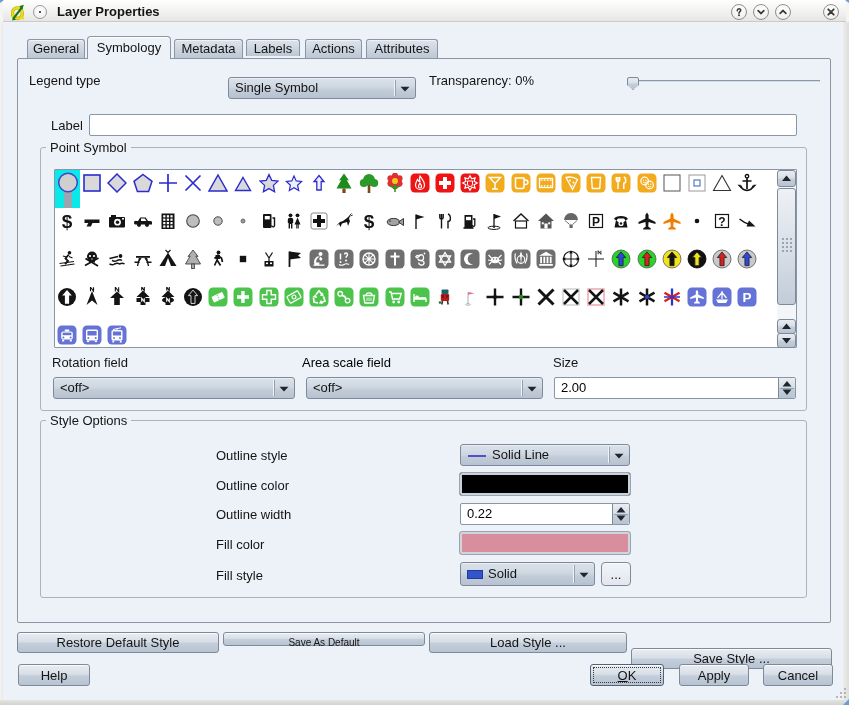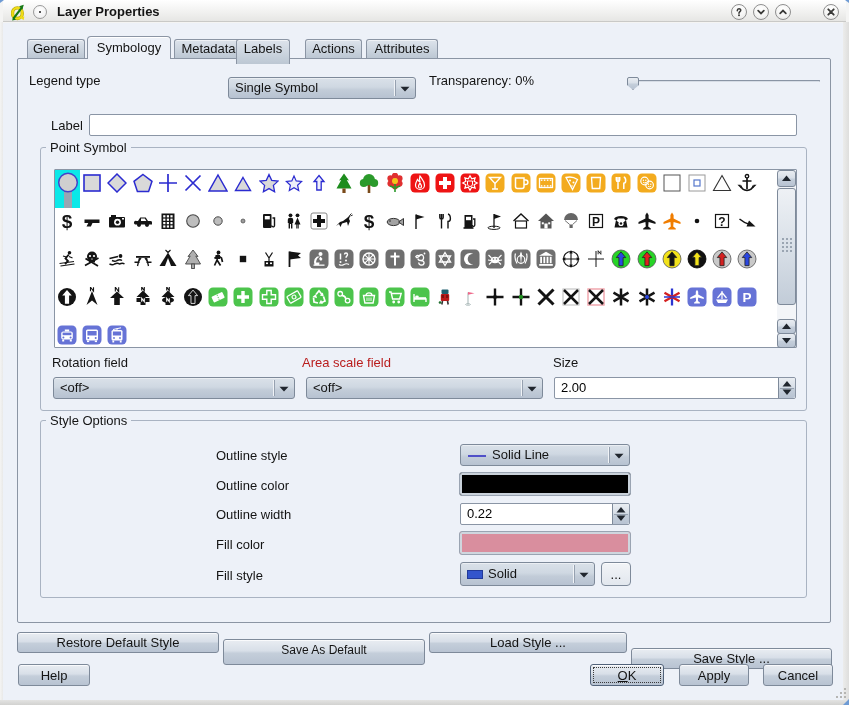--- a/index.html
+++ b/index.html
@@ -64,21 +64,21 @@
 <div class="abs" style="left:844px;top:688px;width:2px;height:2px;background:#b5b5b3"></div>
 <div class="abs" style="left:836px;top:696px;width:2px;height:2px;background:#b5b5b3"></div>
 <div class="abs" style="left:840px;top:696px;width:2px;height:2px;background:#b5b5b3"></div>
 <div class="abs" style="left:844px;top:696px;width:2px;height:2px;background:#b5b5b3"></div>
 <svg class="abs" style="left:843px;top:699px" width="6" height="6" viewBox="0 0 6 6">
       <path d="M6 0 L6 6 L0 6 Z" fill="#6e9bd4"></path>
     </svg>
 <div class="abs" style="left:17px;top:58px;width:814px;height:565px;border:1px solid #8b95a4;border-radius:2px;background:#edf1f8"></div>
 <div class="tab" style="left:27px;top:39px;width:58px;height:19px;line-height:17px">General</div>
 <div class="tab" style="left:174px;top:39px;width:69px;height:19px;line-height:17px">Metadata</div>
-<div class="tab" style="left:236px;top:39px;width:54px;height:25px;line-height:17px">Labels</div>
+<div class="tab" style="left:246px;top:39px;width:54px;height:17px;line-height:17px">Labels</div>
 <div class="tab" style="left:305px;top:39px;width:57px;height:19px;line-height:17px">Actions</div>
 <div class="tab" style="left:366px;top:39px;width:72px;height:19px;line-height:17px">Attributes</div>
 <div class="tab" style="left:87px;top:36px;width:84px;height:23px;line-height:22px;background:#edf1f8;box-shadow:inset 0 1px 0 #fff;border-radius:4px 4px 0 0">Symbology</div>
 <div style="position:absolute;left:29px;top:73px;text-align:left;font-size:13px;color:#141414;white-space:nowrap">Legend type</div>
 <div class="cmb" style="left:228px;top:77px;width:188px;height:22px">
       <div style="position:absolute;left:6px;top:0;height:20px;line-height:20px;font-size:13px;white-space:nowrap">Single Symbol</div>
       <div style="position:absolute;right:19px;top:2px;bottom:2px;width:1px;background:#96a1b0"></div>
       <div style="position:absolute;right:20px;top:2px;bottom:2px;width:1px;background:#f0f3f7"></div>
       <svg style="position:absolute;right:5px;top:8px" width="10" height="6" viewBox="0 0 10 6">
         <polygon points="0.5,0.8 9.5,0.8 5,5.5" fill="#20262e"></polygon>
@@ -703,21 +703,21 @@
     </svg>
 <div style="position:absolute;left:52px;top:355px;text-align:left;font-size:13px;color:#141414;white-space:nowrap">Rotation field</div>
 <div class="cmb" style="left:53px;top:377px;width:242px;height:22px">
       <div style="position:absolute;left:6px;top:0;height:20px;line-height:20px;font-size:13px;white-space:nowrap">&lt;off&gt;</div>
       <div style="position:absolute;right:19px;top:2px;bottom:2px;width:1px;background:#96a1b0"></div>
       <div style="position:absolute;right:20px;top:2px;bottom:2px;width:1px;background:#f0f3f7"></div>
       <svg style="position:absolute;right:5px;top:8px" width="10" height="6" viewBox="0 0 10 6">
         <polygon points="0.5,0.8 9.5,0.8 5,5.5" fill="#20262e"></polygon>
       </svg>
     </div>
-<div style="position:absolute;left:302px;top:355px;text-align:left;font-size:13px;color:#b91c1c;white-space:nowrap">Area scale field</div>
+<div style="position:absolute;left:302px;top:355px;text-align:left;font-size:13px;color:#000000;white-space:nowrap">Area scale field</div>
 <div class="cmb" style="left:306px;top:377px;width:237px;height:22px">
       <div style="position:absolute;left:6px;top:0;height:20px;line-height:20px;font-size:13px;white-space:nowrap">&lt;off&gt;</div>
       <div style="position:absolute;right:19px;top:2px;bottom:2px;width:1px;background:#96a1b0"></div>
       <div style="position:absolute;right:20px;top:2px;bottom:2px;width:1px;background:#f0f3f7"></div>
       <svg style="position:absolute;right:5px;top:8px" width="10" height="6" viewBox="0 0 10 6">
         <polygon points="0.5,0.8 9.5,0.8 5,5.5" fill="#20262e"></polygon>
       </svg>
     </div>
 <div style="position:absolute;left:553px;top:355px;text-align:left;font-size:13px;color:#141414;white-space:nowrap">Size</div>
 <div class="inp" style="left:554px;top:377px;width:242px;height:22px">
@@ -768,19 +768,19 @@
           <rect x="0.5" y="0.5" width="15" height="8" fill="#3355cc" stroke="#223a99"></rect>
         </svg>Solid</div>
       <div style="position:absolute;right:19px;top:2px;bottom:2px;width:1px;background:#96a1b0"></div>
       <div style="position:absolute;right:20px;top:2px;bottom:2px;width:1px;background:#f0f3f7"></div>
       <svg style="position:absolute;right:5px;top:9px" width="10" height="6" viewBox="0 0 10 6">
         <polygon points="0.5,0.8 9.5,0.8 5,5.5" fill="#20262e"></polygon>
       </svg>
     </div>
 <div class="btn" style="left:601px;top:562px;width:30px;height:24px;line-height:23px;font-size:13px;border-radius:4px;background:linear-gradient(180deg,#f2f4f7,#e2e7ee)">...</div>
 <div class="btn" style="left:17px;top:632px;width:202px;height:21px;line-height:20px;font-size:13px;">Restore Default Style</div>
-<div class="btn" style="left:223px;top:632px;width:202px;height:26px;line-height:20px;font-size:12px;margin-top:7px;">Save As Default</div>
+<div class="btn" style="left:223px;top:632px;width:202px;height:14px;line-height:20px;font-size:10px;">Save As Default</div>
 <div class="btn" style="left:429px;top:632px;width:198px;height:21px;line-height:20px;font-size:13px;">Load Style ...</div>
 <div class="btn" style="left:631px;top:632px;width:201px;height:21px;line-height:20px;font-size:13px;margin-top:16px;">Save Style ...</div>
 <div class="btn" style="left:18px;top:664px;width:72px;height:22px;line-height:21px;font-size:13px;">Help</div>
 <div class="btn" style="left:590px;top:664px;width:74px;height:22px;line-height:21px;font-size:13px;border:1px solid #51627a;outline:1px dotted #3a3a3a;outline-offset:-4px"><span style="text-decoration:underline">O</span>K</div>
 <div class="btn" style="left:679px;top:664px;width:70px;height:22px;line-height:21px;font-size:13px;">Apply</div>
 <div class="btn" style="left:763px;top:664px;width:70px;height:22px;line-height:21px;font-size:13px;">Cancel</div>
 </div>
 </body></html>

